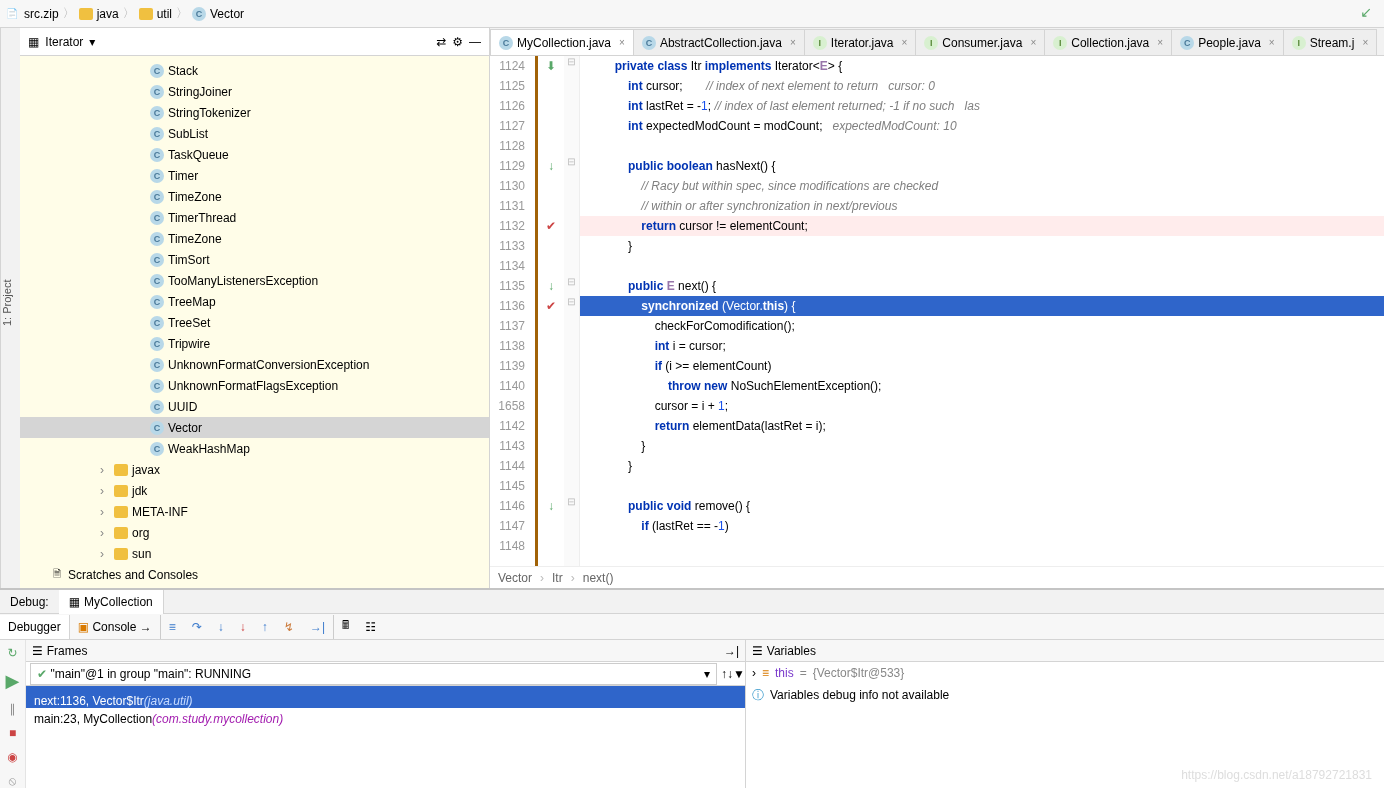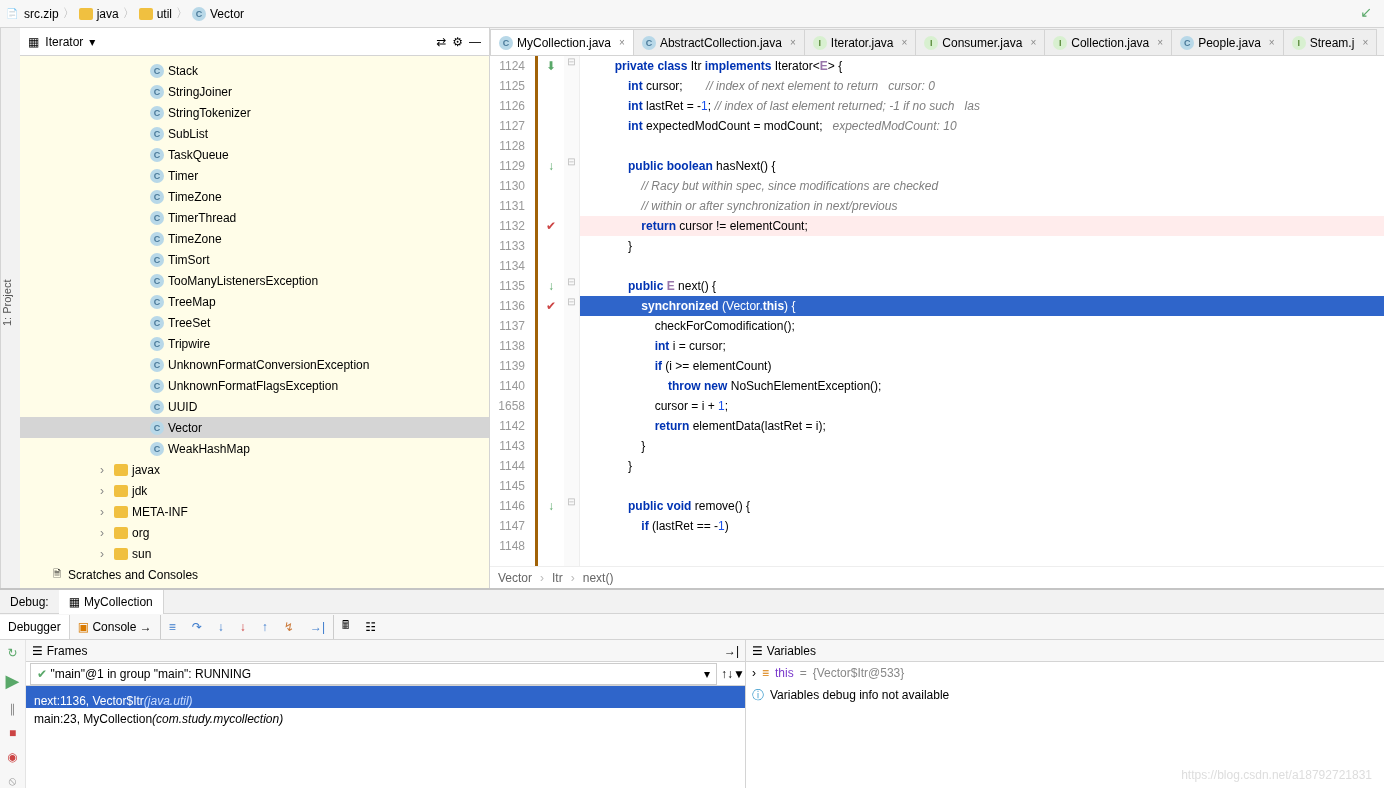--- a/index.html
+++ b/index.html
@@ -51,21 +51,21 @@
 .debug-tool .btn { padding:0 8px; height:24px; display:flex; align-items:center; }
 .debug-body { flex:1; display:flex; }
 .debug-left-icons { width:26px; background:#f7f7f7; border-right:1px solid #e4e4e4; display:flex; flex-direction:column; align-items:center; gap:10px; padding-top:6px; }
 .frames-pane { width:720px; border-right:1px solid #d4d4d4; display:flex; flex-direction:column; }
 .pane-hdr { height:22px; background:#f7f7f7; border-bottom:1px solid #d4d4d4; display:flex; align-items:center; padding:0 6px; gap:4px; }
 .thread-sel { height:24px; display:flex; align-items:center; border-bottom:1px solid #d4d4d4; }
 .thread-sel .combo { flex:1; height:22px; display:flex; align-items:center; padding:0 6px; border:1px solid #ccc; margin:0 4px; }
 .frame-row { height:22px; display:flex; align-items:center; padding:0 8px; }
 .frame-row.sel { background:#2f65ca; color:#fff;align-items:flex-end; }
 .frame-row.sel .pkg { color:#c8dcff; }
-.pkg { color:#000000; font-style:italic; }
+.pkg { color:#a21caf; font-style:italic; }
 .vars-pane { flex:1; display:flex; flex-direction:column; }
 .var-row { height:22px; display:flex; align-items:center; padding:0 6px; gap:6px; }
 .eq { color:#888; }
 .watermark { position:absolute; right:12px; bottom:6px; color:#ddd; font-size:12px;margin-top:45px; }
 .green-arrow { color:#59a869; font-size:18px; }
 .build-ok { position:absolute; right:12px; top:4px; color:#59a869; font-size:14px; }
 </style>
 </head>
 <body>
 

